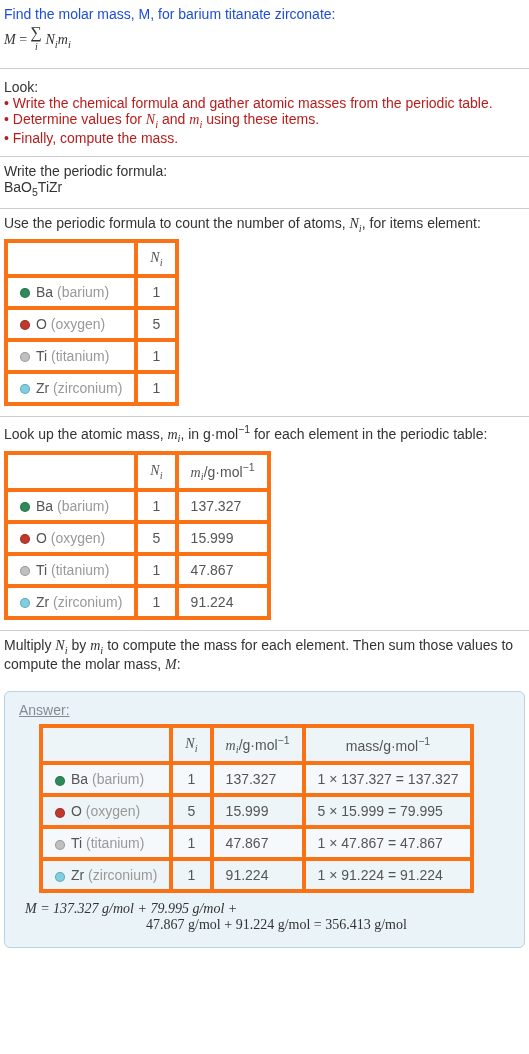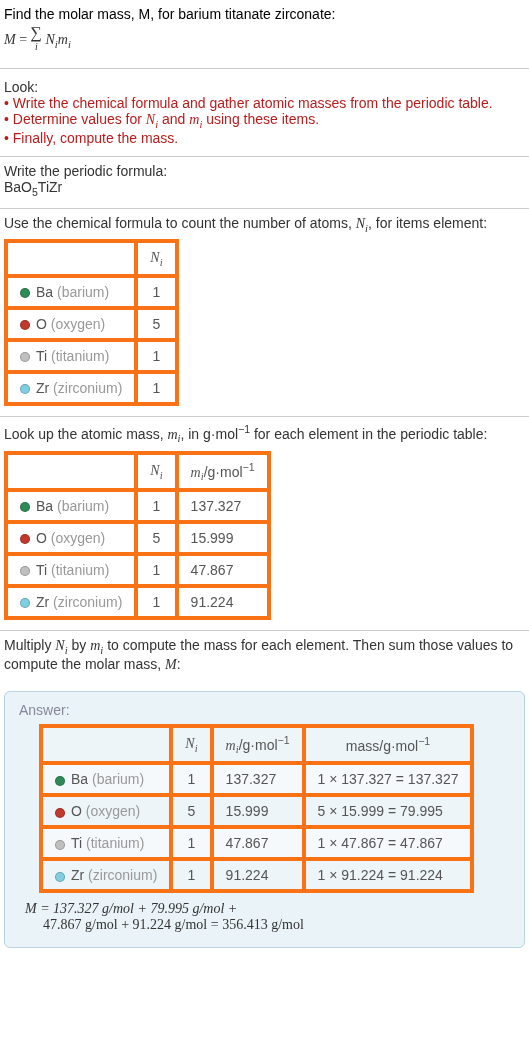--- a/index.html
+++ b/index.html
@@ -10,21 +10,21 @@
     font-size: 14px;
     color: #333;
     background: #fff;
     width: 529px;
   }
   .section {
     padding: 6px 4px 10px 4px;
     border-bottom: 1px solid #ccc;
   }
   .section.no-border { border-bottom: none; }
-  .intro { color: #000000; }
+  .intro { color: #1d4ed8; }
   .formula-line { margin-top: 2px; }
   .plan-title { margin-top: 4px; }
   .bullet { color: #b91c1c; }
   .sub { vertical-align: sub; font-size: 0.75em; }
   .sup { vertical-align: super; font-size: 0.75em; }
   .ital { font-style: italic; font-family: "Times New Roman", serif; }
   .math { font-family: "Times New Roman", serif; }
   .gray { color: #999; }
   table.data {
     border-collapse: collapse;
@@ -47,21 +47,21 @@
     vertical-align: middle;
     border: 1px solid rgba(0,0,0,0.2);
   }
   .answer-box {
     border: 1px solid #b8d4e3;
     background: #eaf3f8;
     border-radius: 6px;
     padding: 10px 14px 14px 14px;
     margin: 8px 4px;
   }
-  .answer-title { color: #889; margin-bottom:4px;}
+  .answer-title { color: #889; margin-bottom:4px;text-decoration:underline;}
   .answer-box table.data th, .answer-box table.data td {
     background: #f5f9fb;
   }
   .answer-box table.data tr:nth-child(odd) td { background:#eef5f9; }
   .answer-box table.data th { background:#eef5f9; }
   .final-eq { margin-top: 8px; font-family: "Times New Roman", serif; color:#333; padding-left:6px;}
 </style>
 </head>
 <body>
 
@@ -88,21 +88,21 @@
 
 <div class="section">
   <div>Write the periodic formula:</div>
   <div>
     <span>BaO</span><span class="sub">5</span><span>TiZr</span>
   </div>
 </div>
 
 <div class="section">
   <div>
-    <span>Use the chemical formula to count the number of atoms, </span><span class="ital">N</span><span class="ital sub">i</span><span>, for items element:</span>
+    <span>Use the periodic formula to count the number of atoms, </span><span class="ital">N</span><span class="ital sub">i</span><span>, for items element:</span>
   </div>
   <table class="data">
     <tbody>
         <tr>
       <th></th>
       <th><span class="ital">N</span><span class="ital sub">i</span></th>
     </tr>
     <tr>
       <td><span class="swatch" style="background:#2e8b57"></span><span>Ba</span> <span class="gray">(barium)</span></td>
       <td class="center">1</td>
@@ -193,15 +193,15 @@
     <tr>
       <td><span class="swatch" style="background:#7fcfe0"></span><span>Zr</span> <span class="gray">(zirconium)</span></td>
       <td class="center">1</td>
       <td>91.224</td>
       <td>1 × 91.224 = 91.224</td>
     </tr>
   </tbody>
     </table>
   <div class="final-eq">
     <div><span class="ital">M = 137.327 g/mol + 79.995 g/mol +</span></div>
-    <div style="padding-left:18px;"><span>47.867 g/mol + 91.224 g/mol = 356.413 g/mol</span></div>
+    <div style="padding-left:18px;text-align:center;"><span>47.867 g/mol + 91.224 g/mol = 356.413 g/mol</span></div>
   </div>
 </div>
 
 </body></html>

